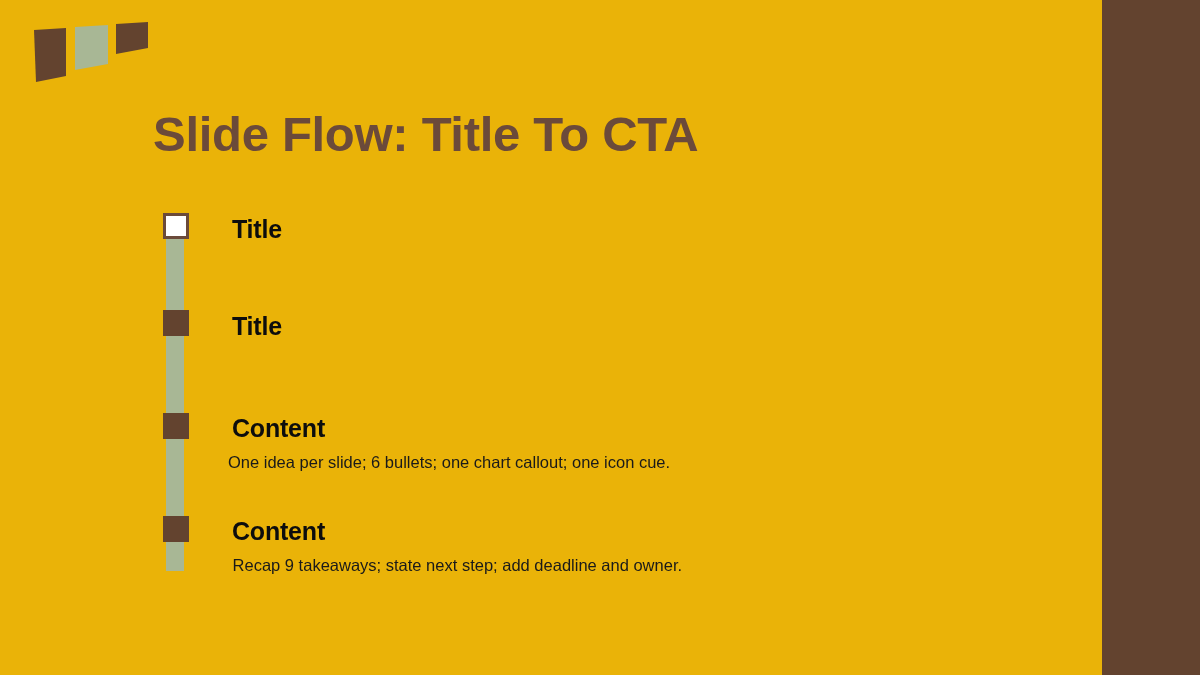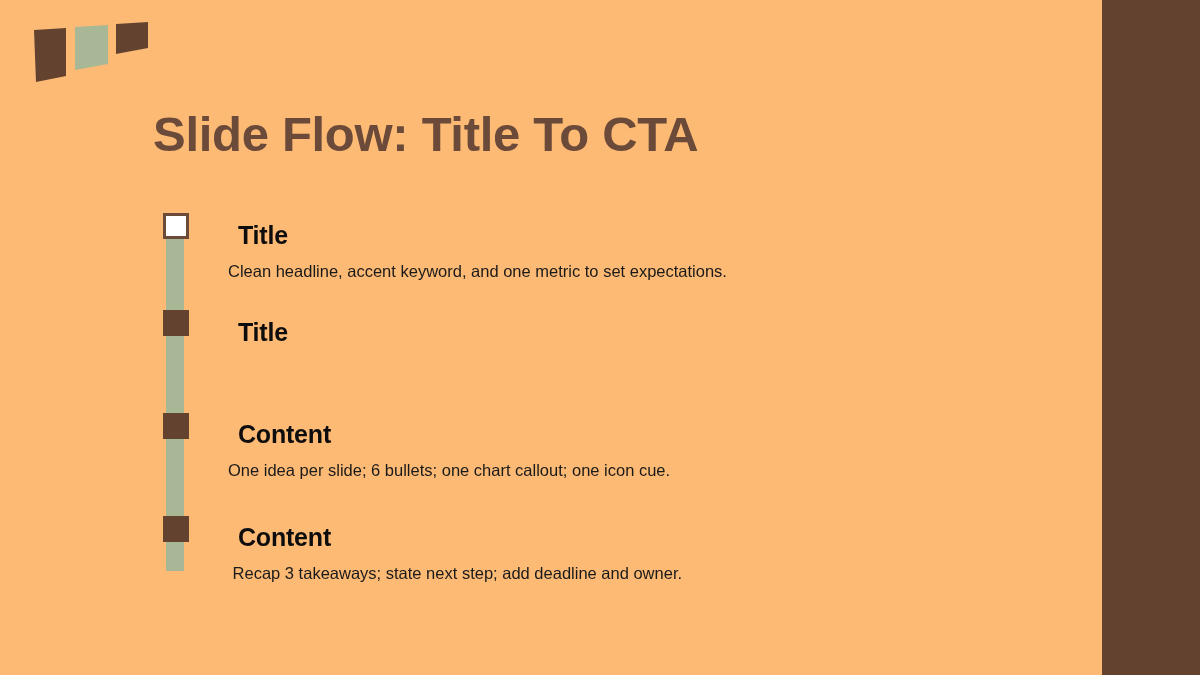--- a/index.html
+++ b/index.html
@@ -7,21 +7,21 @@
     padding: 0;
     background: #ffffff;
   }
   body {
     font-family: "Liberation Sans", sans-serif;
   }
   #slide {
     position: relative;
     width: 1200px;
     height: 675px;
-    background: #fdba74;
+    background: #eab308;
     overflow: hidden;
   }
 
   
   .right-panel {
     position: absolute;
     top: 0;
     left: 1102px;
     width: 98px;
     height: 675px;
@@ -91,21 +91,21 @@
   .step {
     position: absolute;
     left: 0;
     width: 700px;
   }
   .step-title {
     font-size: 25px;
     font-weight: bold;
     color: #0D0D0D;
     line-height: 1.2;
-    margin: 10px;
+    margin: 4px;
     letter-spacing: -0.2px;
   }
   .step-desc {
     font-size: 16.5px;
     color: #1A1A1A;
     line-height: 1.35;
     margin: 8px 0 0 0;
     white-space: pre;
   }
 </style>
@@ -130,28 +130,27 @@
     <div class="timeline-bar"></div>
     <div class="marker hollow" style="top:0px;"></div>
     <div class="marker filled" style="top:97px;"></div>
     <div class="marker filled" style="top:200px;"></div>
     <div class="marker filled" style="top:303px;"></div>
   </div>
 
   <div class="steps">
     <div class="step" style="top:0px;">
       <div class="step-title">Title</div>
-      <div class="step-desc">Clean headline, accent keyword, and one metric to set expectations.</div>
     </div>
     <div class="step" style="top:97px;">
       <div class="step-title">Title</div>
     </div>
     <div class="step" style="top:199px;">
       <div class="step-title">Content</div>
       <div class="step-desc">One idea per slide; 6 bullets; one chart callout; one icon cue.</div>
     </div>
     <div class="step" style="top:302px;">
       <div class="step-title">Content</div>
-      <div class="step-desc"> Recap 3 takeaways; state next step; add deadline and owner.</div>
+      <div class="step-desc"> Recap 9 takeaways; state next step; add deadline and owner.</div>
     </div>
   </div>
 
 </div>
 
 </body></html>

